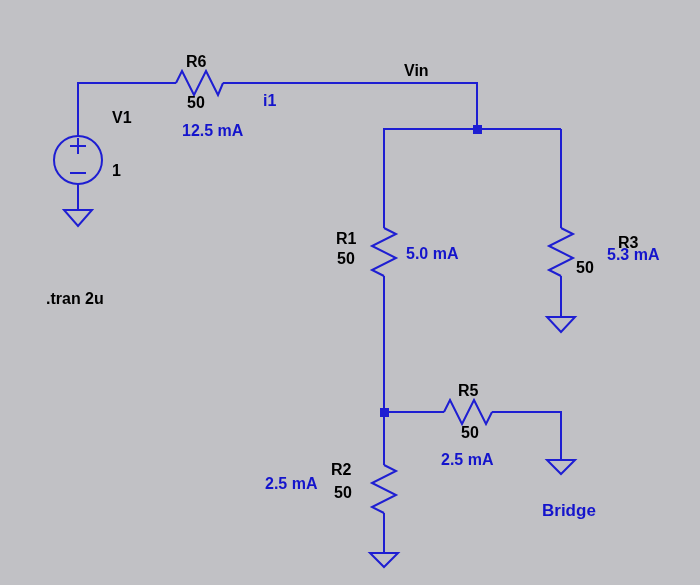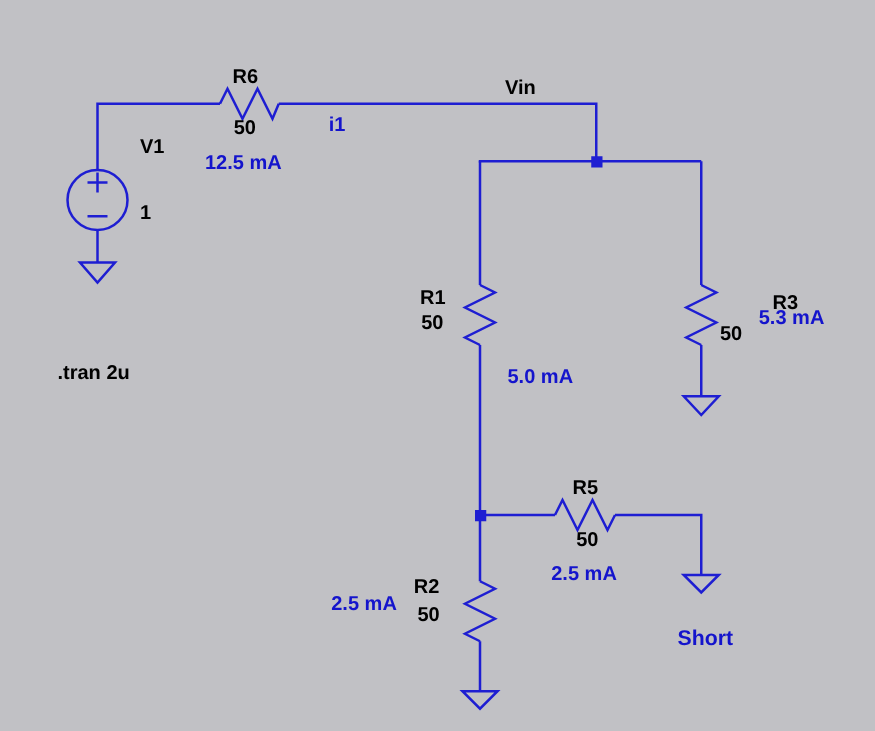--- a/index.html
+++ b/index.html
@@ -111,36 +111,36 @@
     </g>
   </svg>
 
 
   <div class="lbl" style="left:92px;top:108px;margin-left:20px;">V1</div>
   <div class="lbl" style="left:112px;top:161px;">1</div>
 
   <div class="lbl" style="left:186px;top:52px;">R6</div>
   <div class="lbl" style="left:187px;top:93px;">50</div>
   <div class="lbl blue" style="left:263px;top:91px;">i1</div>
-  <div class="lbl blue" style="left:164px;top:121px;">12.5 mA</div>
+  <div class="lbl blue" style="left:182px;top:121px;">12.5 mA</div>
 
   <div class="lbl" style="left:404px;top:61px;">Vin</div>
 
   <div class="lbl" style="left:336px;top:229px;text-align:center;">R1</div>
   <div class="lbl" style="left:337px;top:249px;">50</div>
-  <div class="lbl blue" style="left:406px;top:244px;margin-top:48px;">5.0 mA</div>
+  <div class="lbl blue" style="left:406px;top:244px;">5.0 mA</div>
 
   <div class="lbl" style="left:585px;top:233px;margin-left:33px;">R3</div>
   <div class="lbl" style="left:576px;top:258px;">50</div>
   <div class="lbl blue" style="left:607px;top:245px;">5.3 mA</div>
 
   <div class="lbl" style="left:458px;top:381px;">R5</div>
   <div class="lbl" style="left:461px;top:423px;">50</div>
   <div class="lbl blue" style="left:441px;top:450px;">2.5 mA</div>
 
   <div class="lbl" style="left:331px;top:460px;">R2</div>
   <div class="lbl" style="left:334px;top:483px;">50</div>
   <div class="lbl blue" style="left:265px;top:474px;">2.5 mA</div>
 
-  <div class="lbl blue title" style="left:542px;top:501px;">Short</div>
+  <div class="lbl blue title" style="left:542px;top:501px;">Bridge</div>
 
   <div class="lbl" style="left:46px;top:289px;">.tran 2u</div>
 </div>
 
 </body></html>

